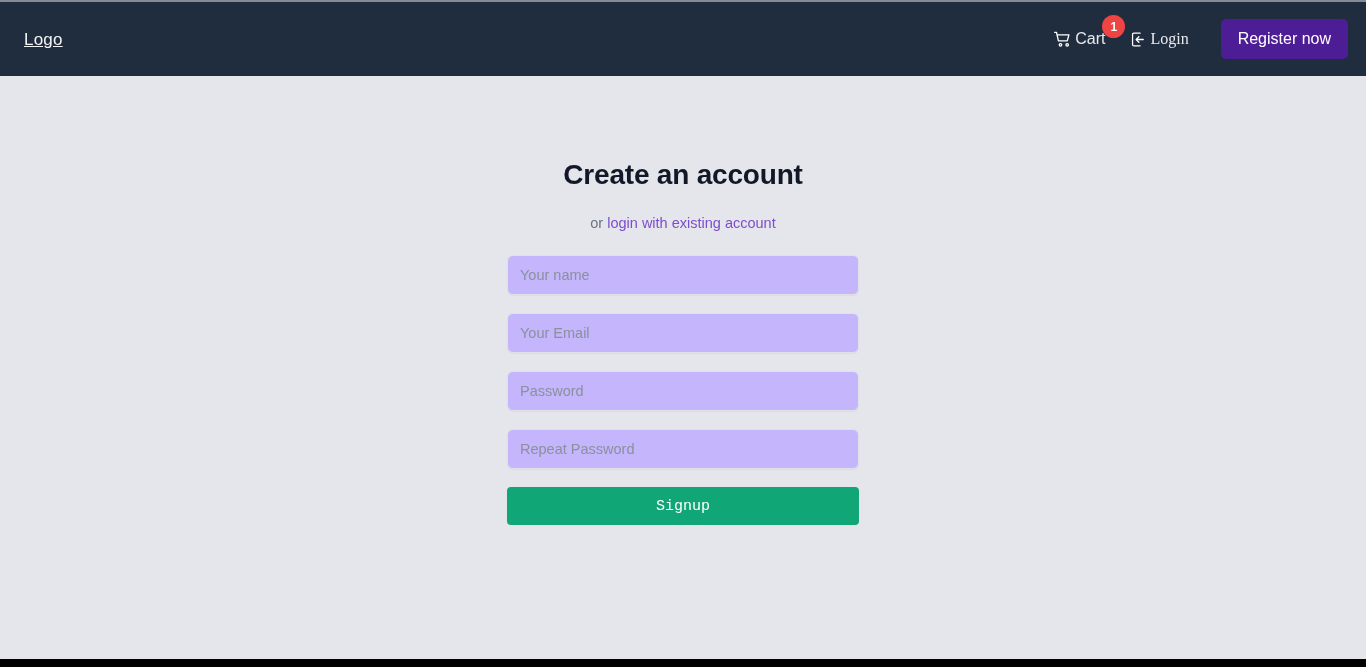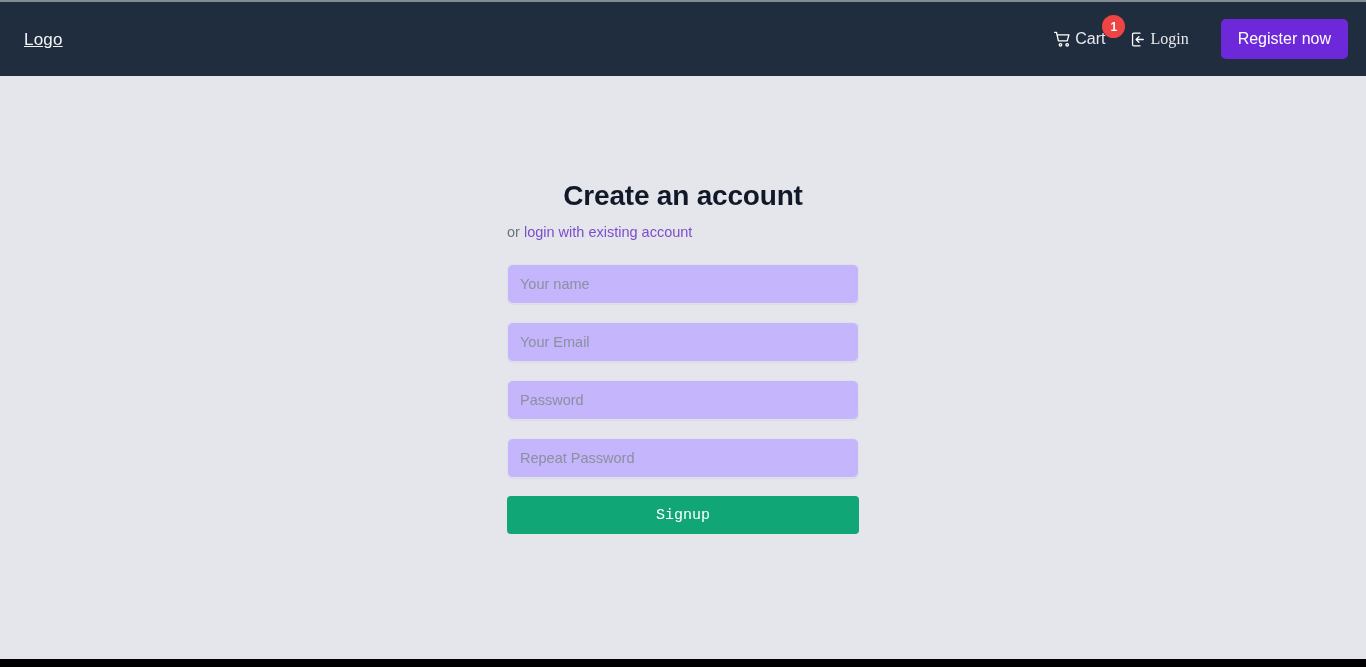--- a/index.html
+++ b/index.html
@@ -77,56 +77,56 @@
     color: #ffffff;
     font-size: 12px;
     font-weight: bold;
     display: flex;
     align-items: center;
     justify-content: center;
     line-height: 1;
   }
 
   .btn-register {
-    background: #6d28d9;
+    background: #4c1d95;
     color: #ffffff;
     border: none;
     border-radius: 5px;
     font-family: inherit;
     font-size: 16px;
     padding: 11px 17px;
     cursor: pointer;
     line-height: 1.1;
   }
 
   
   .page-main {
     height: 583px;
     display: flex;
     justify-content: center;
-    padding-top: 104px;
+    padding-top: 83px;
   }
 
   .signup-card {
     width: 352px;
     display: flex;
     flex-direction: column;
   }
 
   .page-title {
     font-size: 28px;
     font-weight: bold;
     text-align: center;
     color: #111827;
     letter-spacing: -.2px;
   }
 
   .subtitle {
-    text-align: left;
-    margin-top: 12px;
+    text-align: center;
+    margin-top: 24px;
     font-size: 14.5px;
     color: #6b7280;
   }
 
   .subtitle-link {
     color: #7c4dcc;
     text-decoration: none;
   }
 
   .form-field {

